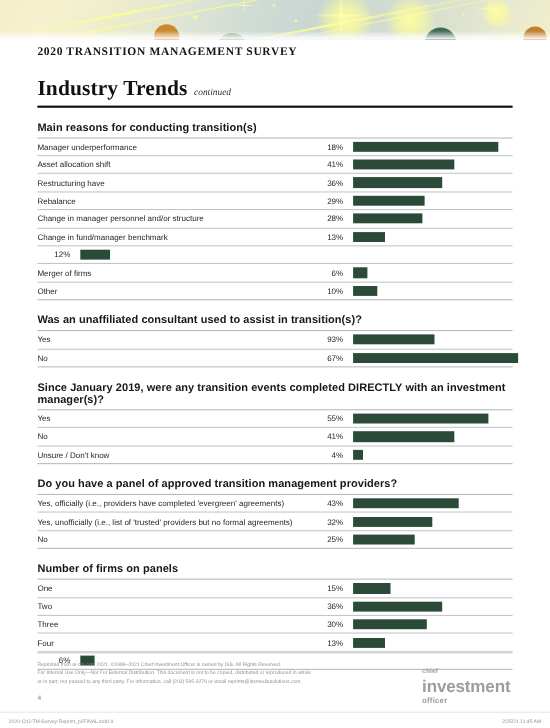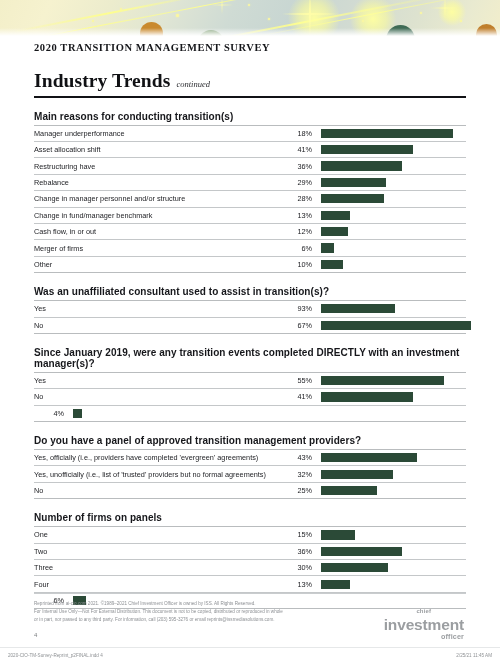--- a/index.html
+++ b/index.html
@@ -205,21 +205,20 @@
     line-height: 1.78;
     color: #8d9094;
     max-width: 330px;
   }
   .footer-pageno {
     margin-top: 7px;
     font-size: 6px;
     color: #7e8184;
   }
   .logo {
-    text-align: right;
     color: #9b9ea1;
     line-height: 1;
     padding-right: 2px;
   }
   .logo .l1 {
     font-size: 6px;
     font-weight: 700;
     letter-spacing: .02em;
     margin-right: 33px;
   }
@@ -336,21 +335,20 @@
               </div>
             </div>
             <div class="row">
               <div class="row-label">Change in fund/manager benchmark</div>
               <div class="row-value">13%</div>
               <div class="row-bar-wrap">
                 <div class="row-bar" style="width: 29.1px; background: rgb(43, 74, 55);"></div>
               </div>
             </div>
             <div class="row">
-              <div class="row-label">Cash flow, in or out</div>
               <div class="row-value">12%</div>
               <div class="row-bar-wrap">
                 <div class="row-bar" style="width: 26.9px; background: rgb(43, 74, 55);"></div>
               </div>
             </div>
             <div class="row">
               <div class="row-label">Merger of firms</div>
               <div class="row-value">6%</div>
               <div class="row-bar-wrap">
                 <div class="row-bar" style="width: 13.4px; background: rgb(43, 74, 55);"></div>
@@ -395,20 +393,21 @@
               </div>
             </div>
             <div class="row">
               <div class="row-label">No</div>
               <div class="row-value">41%</div>
               <div class="row-bar-wrap">
                 <div class="row-bar" style="width: 91.8px; background: rgb(43, 74, 55);"></div>
               </div>
             </div>
             <div class="row">
+              <div class="row-label">Unsure / Don't know</div>
               <div class="row-value">4%</div>
               <div class="row-bar-wrap">
                 <div class="row-bar" style="width: 9px; background: rgb(43, 74, 55);"></div>
               </div>
             </div>
           </div>
         </div>
         <div class="block">
           <div class="block-title">Do you have a panel of approved transition management providers?</div>
           <div class="table closed">

